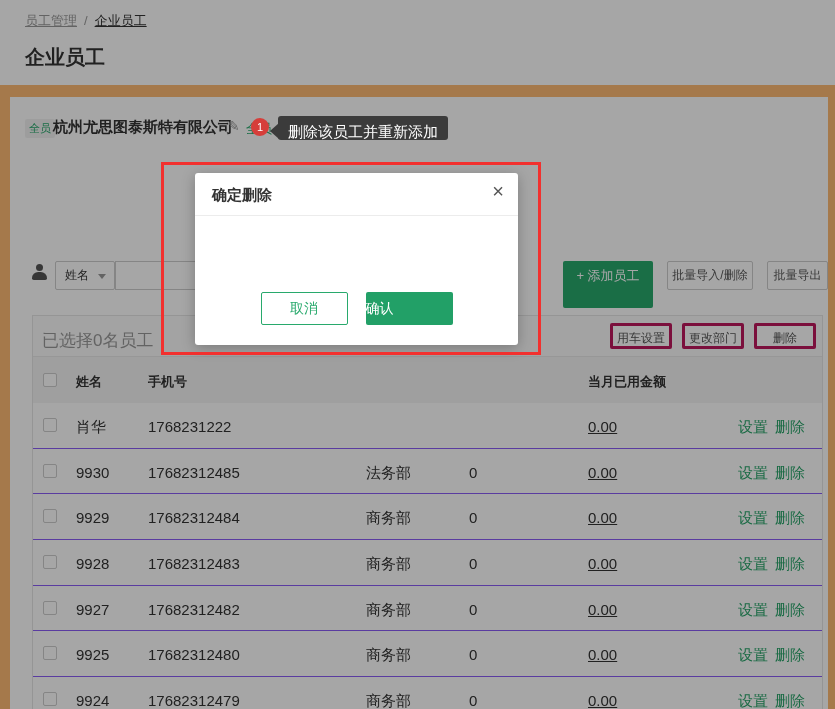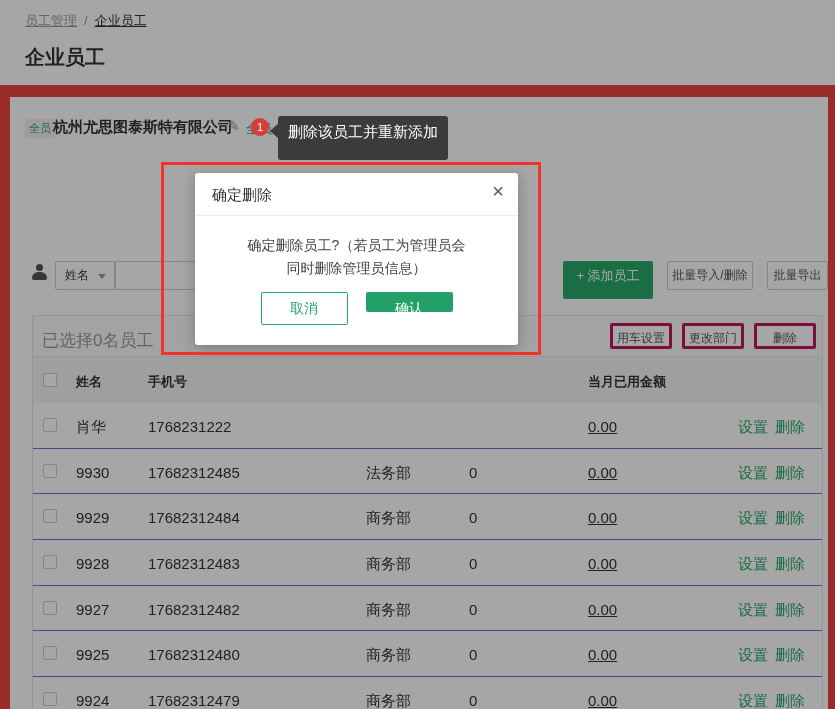--- a/index.html
+++ b/index.html
@@ -1,18 +1,18 @@
 <!DOCTYPE html>
 <html><head>
 <meta charset="utf-8">
 <style>
   * { margin:0; padding:0; box-sizing:border-box; }
   html,body { width:835px; height:709px; }
   body { font-family:"Liberation Sans","DejaVu Sans",sans-serif; background:#ebebeb; }
-  .page { position:relative; width:835px; height:709px; overflow:hidden; background:#ef4444; }
+  .page { position:relative; width:835px; height:709px; overflow:hidden; background:#fdba74; }
 
   
   .topbar { position:absolute; left:0; top:0; width:835px; height:85px; background:#fff; }
   .breadcrumb { position:absolute; left:25px; top:12px; font-size:13px; color:#999; }
   .breadcrumb .crumb { text-decoration:underline; cursor:pointer; }
   .breadcrumb .crumb.current { color:#333; }
   .breadcrumb .sep { margin:0 7px; color:#999; }
   .page-title { position:absolute; left:25px; top:44px; font-size:20px; font-weight:bold; color:#333; }
 
   
@@ -30,21 +30,21 @@
   .person-icon .head { position:absolute; left:4px; top:0; width:7px; height:7px; border-radius:50%; background:#555; }
   .person-icon .body { position:absolute; left:0; top:8px; width:15px; height:8px; border-radius:7px 7px 2px 2px; background:#555; }
   .field-select { position:absolute; left:45px; top:164px; width:60px; height:29px; border:1px solid #ccc; border-radius:2px; background:#fff; font-size:12px; color:#333; line-height:27px; padding-left:9px; cursor:pointer; }
   .field-select .caret { position:absolute; right:8px; top:12px; width:0; height:0; border-left:4px solid transparent; border-right:4px solid transparent; border-top:5px solid #999; }
   .search-input { position:absolute; left:105px; top:164px; width:117px; height:29px; border:1px solid #ccc; background:#fff; }
   .search-icon { position:absolute; left:88px; top:7px; width:9px; height:9px; border:2px solid #999; border-radius:50%; }
   .search-icon::after { content:""; position:absolute; left:7px; top:8px; width:5px; height:2px; background:#999; transform:rotate(45deg); }
 
   
   .btn { display:inline-block; text-align:center; cursor:pointer; font-size:12px; border-radius:2px; white-space:nowrap; }
-  .btn-add { position:absolute; left:553px; top:164px; width:90px; height:38px; line-height:29px; background:#28a96c; color:#fff; font-size:13px; border:none; }
+  .btn-add { position:absolute; left:553px; top:164px; width:90px; height:47px; line-height:29px; background:#28a96c; color:#fff; font-size:13px; border:none; }
   .btn-import { position:absolute; left:657px; top:164px; width:86px; height:29px; line-height:27px; background:#fff; border:1px solid #ccc; color:#555; }
   .btn-export { position:absolute; left:757px; top:164px; width:61px; height:29px; line-height:27px; background:#fff; border:1px solid #ccc; color:#555; }
 
   
   .table-box { position:absolute; left:22px; top:218px; width:791px; height:491px; border:1px solid #e5e5e5; background:#fff; }
   .table-toolbar { position:absolute; left:0; top:0; width:100%; height:40px; background:#fafafa; }
   .selection-summary { position:absolute; left:9px; top:13px; font-size:17px; color:#999; }
   .bulk-buttons { position:absolute; right:6px; top:7px; display:flex; gap:10px; }
   .bulk-buttons .btn { width:62px; height:26px; line-height:24px; background:#fff; border:3px solid #be185d; color:#555; }
   .thead { position:absolute; left:0; top:40px; width:100%; height:47px; background:#f5f5f5; border-top:1px solid #e8e8e8; font-size:13px; font-weight:bold; color:#333; }
@@ -66,32 +66,32 @@
   .h-phone { left:115px; }
   .h-amount{ left:555px; }
   .h-ops   { left:723px;margin-top:28px; }
   .h-check { left:10px; top:16px; }
 
   
   .overlay { position:absolute; left:0; top:0; width:835px; height:709px; background:rgba(0,0,0,0.35); z-index:50; }
 
   
   .notif-badge { position:absolute; left:251px; top:118px; width:18px; height:18px; border-radius:50%; background:#d63e3a; color:#fff; font-size:11px; text-align:center; line-height:18px; z-index:60; }
-  .tooltip { position:absolute; left:278px; top:116px; height:44px; line-height:31px; padding:0 10px; background:#3b3b3b; color:#fff; font-size:15px; white-space:nowrap; border-radius:3px; z-index:60; }
+  .tooltip { position:absolute; left:278px; top:116px; height:24px; line-height:31px; padding:0 10px; background:#3b3b3b; color:#fff; font-size:15px; white-space:nowrap; border-radius:3px; z-index:60; }
   .tooltip-arrow { position:absolute; left:270px; top:123px; width:0; height:0; border-top:8px solid transparent; border-bottom:8px solid transparent; border-right:9px solid #3b3b3b; z-index:60; }
 
   
   .modal { position:absolute; left:195px; top:173px; width:323px; height:172px; background:#fff; border-radius:3px; box-shadow:0 3px 14px rgba(0,0,0,0.25); z-index:70; }
-  .modal-title { position:absolute; left:17px; top:13px; font-size:15px; font-weight:normal; color:#333; }
+  .modal-title { position:absolute; left:17px; top:13px; font-size:15px; font-weight:bold; color:#333; }
   .modal-close { position:absolute; right:14px; top:8px; font-size:20px; color:#555; cursor:pointer; line-height:20px; }
   .modal-divider { position:absolute; left:0; top:42px; width:100%; height:1px; background:#ececec; }
   .modal-body { position:absolute; left:0; top:61px; width:100%; text-align:center; font-size:14px; color:#444; line-height:23px; }
   .modal-buttons { position:absolute; left:0; top:119px; width:100%; display:flex; justify-content:center; gap:18px; }
   .btn-cancel { width:87px; height:33px; line-height:31px; background:#fff; border:1px solid #28a96c; color:#28a96c; font-size:14px; text-align:center; border-radius:2px; cursor:pointer; }
-  .btn-confirm { width:87px; height:20px; line-height:33px; background:#22a067; border:none; color:#fff; font-size:14px; text-align:center; border-radius:2px; cursor:pointer; }
+  .btn-confirm { width:87px; height:33px; line-height:33px; background:#22a067; border:none; color:#fff; font-size:14px; text-align:left; border-radius:2px; cursor:pointer; }
 
   
   .annotation-box { position:absolute; left:161px; top:162px; width:380px; height:193px; border:3px solid #f2302e; z-index:80; pointer-events:none; }
 </style>
 </head>
 <body>
 
 <div class="page">
 
   <div class="topbar">
@@ -220,24 +220,20 @@
   <div class="overlay"></div>
 
   <div class="notif-badge">1</div>
   <div class="tooltip-arrow"></div>
   <div class="tooltip">删除该员工并重新添加</div>
 
   <div class="modal">
     <div class="modal-title">确定删除</div>
     <div class="modal-close">×</div>
     <div class="modal-divider"></div>
-    <div class="modal-body">
-      <div>确定删除员工?（若员工为管理员会</div>
-      <div>同时删除管理员信息）</div>
-    </div>
     <div class="modal-buttons">
       <div class="btn-cancel">取消</div>
       <div class="btn-confirm">确认</div>
     </div>
   </div>
 
   <div class="annotation-box"></div>
 </div>
 
 </body></html>

